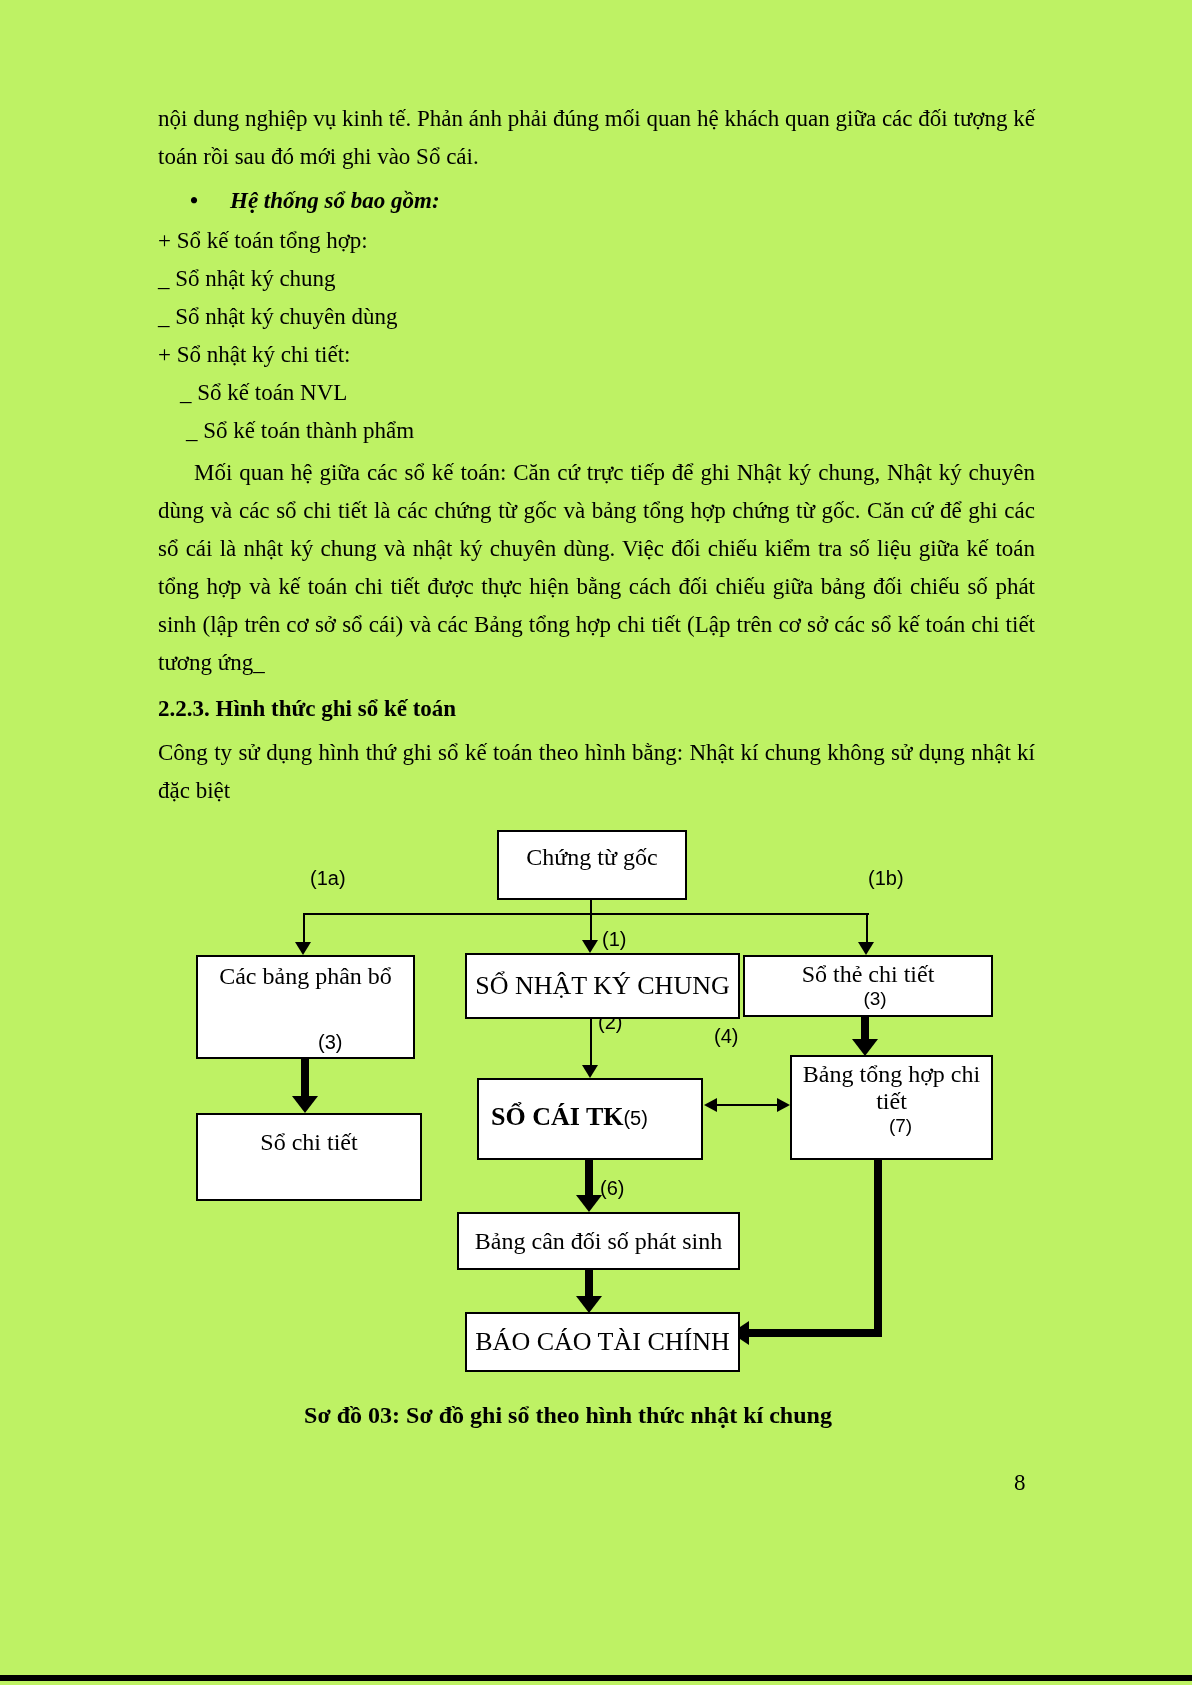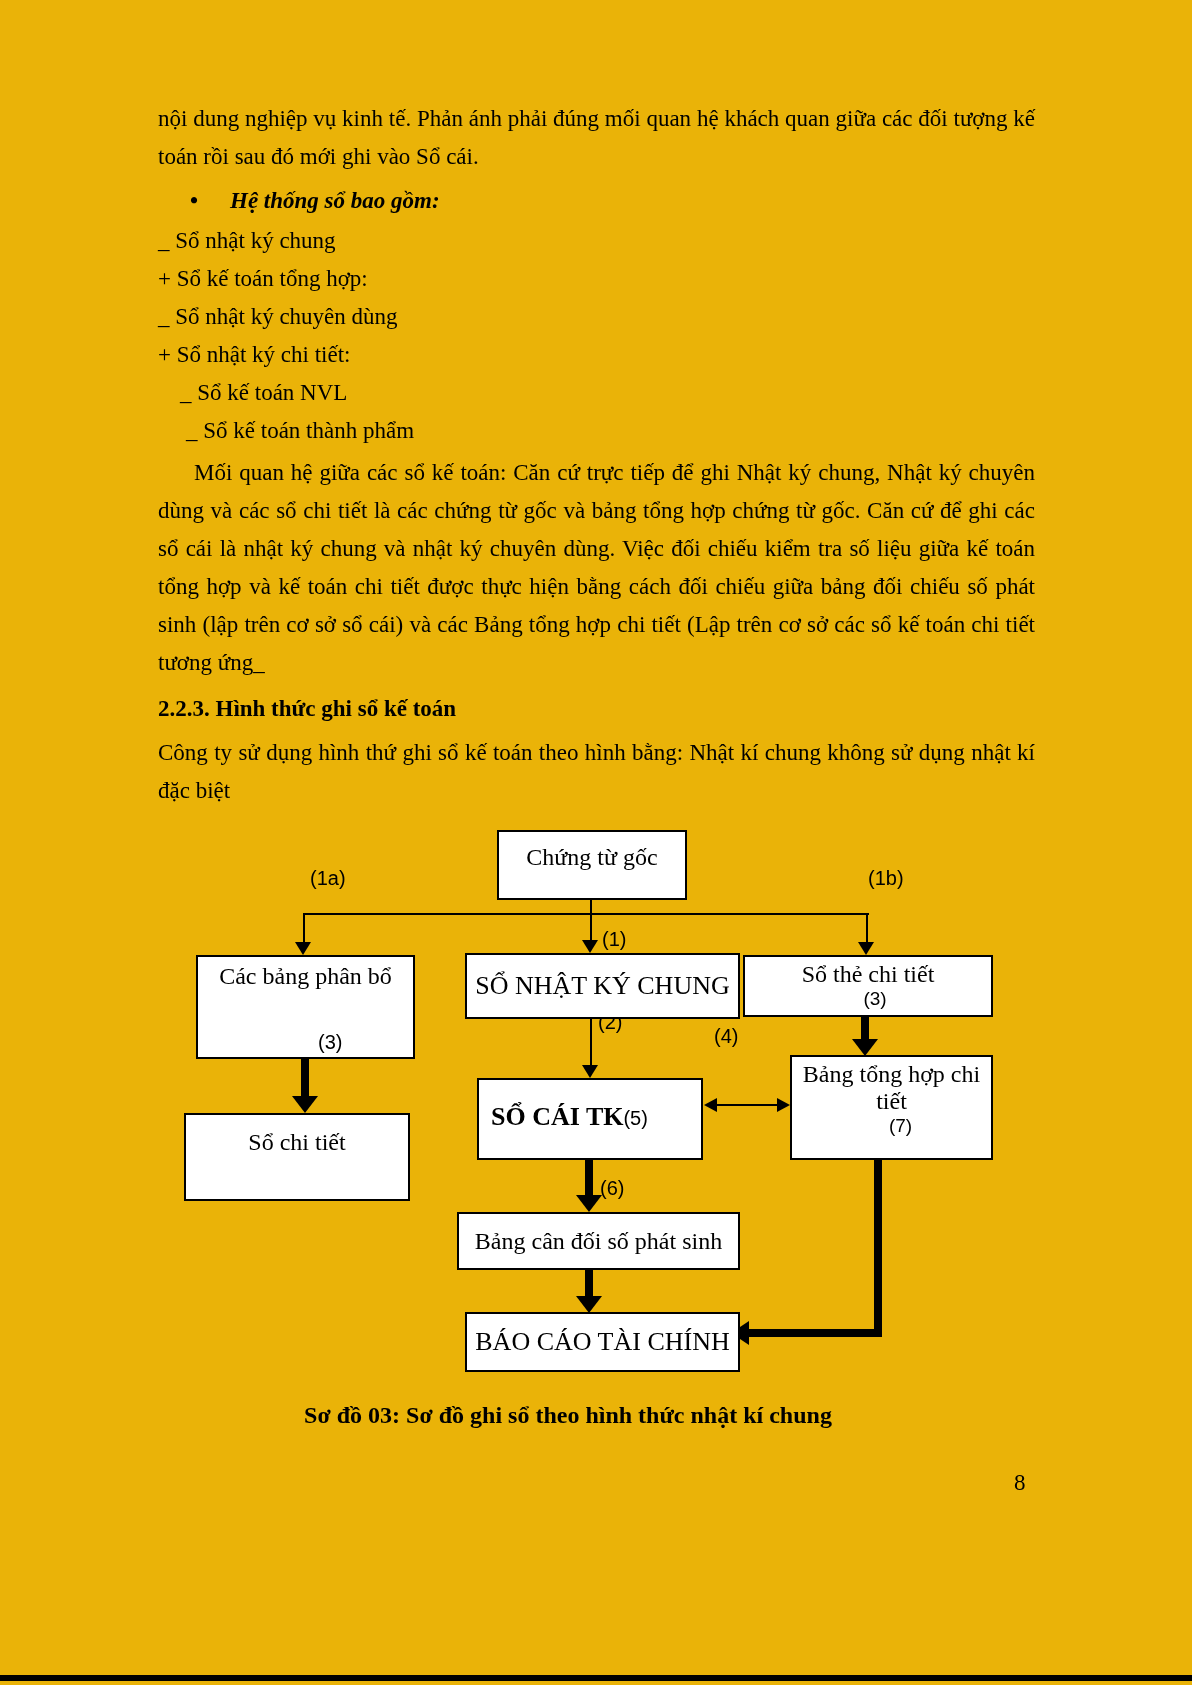--- a/index.html
+++ b/index.html
@@ -1,20 +1,20 @@
 <!DOCTYPE html>
 <html><head>
 <meta charset="utf-8">
 <style>
   * { margin:0; padding:0; box-sizing:border-box; }
   html,body { background:#ffffff; }
   .page {
     position:relative;
     width:1192px; height:1685px;
-    background:#eab308;
+    background:#bef264;
     font-family:"Liberation Serif", serif;
     color:#000;
     overflow:hidden;
   }
   .content {
     padding:100px 157px 0 158px;
     font-size:23px;
     line-height:38px;
   }
   .para { text-align:justify; }
@@ -93,22 +93,22 @@
 <div class="page">
 
   <div class="content">
     <p class="para">nội dung nghiệp vụ kinh tế. Phản ánh phải đúng mối quan hệ khách quan giữa các đối tượng kế toán rồi sau đó mới ghi vào Sổ cái.</p>
 
     <div class="bullet-line">
       <span class="bullet-glyph">•</span><span class="bullet-text">Hệ thống sổ bao gồm:</span>
     </div>
 
     <div class="ledger-list">
+      <div>+ Sổ kế toán tổng hợp:</div>
       <div>_ Sổ nhật ký chung</div>
-      <div>+ Sổ kế toán tổng hợp:</div>
       <div>_ Sổ nhật ký chuyên dùng</div>
       <div>+ Sổ nhật ký chi tiết:</div>
       <div class="indent-1">_ Sổ kế toán NVL</div>
       <div class="indent-2">_ Sổ kế toán thành phẩm</div>
     </div>
 
     <p class="relation">Mối quan hệ giữa các sổ kế toán: Căn cứ trực tiếp để ghi Nhật ký chung, Nhật ký chuyên dùng và các sổ chi tiết là các chứng từ gốc và bảng tổng hợp chứng từ gốc. Căn cứ để ghi các sổ cái là nhật ký chung và nhật ký chuyên dùng. Việc đối chiếu kiểm tra số liệu giữa kế toán tổng hợp và kế toán chi tiết được thực hiện bằng cách đối chiếu giữa bảng đối chiếu số phát sinh (lập trên cơ sở sổ cái) và các Bảng tổng hợp chi tiết (Lập trên cơ sở các sổ kế toán chi tiết tương ứng_</p>
 
     <h3 class="section-heading" style="font-size:23px;">2.2.3. Hình thức ghi sổ kế toán</h3>
 
@@ -166,21 +166,21 @@
 
     <div class="dbox caps flexcenter" style="left:455px; top:123px; width:275px; height:66px;">
       <span>SỔ NHẬT KÝ CHUNG</span>
     </div>
 
     <div class="dbox coltop" style="left:743px; top:125px; width:250px; height:62px; padding-top:4px;">
       <span>Sổ thẻ chi tiết</span>
       <span class="small-label" style="margin-left:14px;">(3)</span>
     </div>
 
-    <div class="dbox" style="left:184px; top:283px; width:226px; height:88px; padding-top:14px;">
+    <div class="dbox" style="left:196px; top:283px; width:226px; height:88px; padding-top:14px;">
       <span>Sổ chi tiết</span>
     </div>
 
     <div class="dbox" style="left:477px; top:248px; width:226px; height:82px; padding:22px 0 0 12px; text-align:left;">
       <span style="font-weight:bold; font-size:26px;">SỔ CÁI TK</span><span class="small-label" style="font-size:20px;">(5)</span>
     </div>
 
     <div class="dbox coltop" style="left:790px; top:225px; width:203px; height:105px; padding:4px 6px 0 6px;">
       <span>Bảng tổng hợp chi tiết</span>
       <span class="small-label" style="margin-left:18px;">(7)</span>

